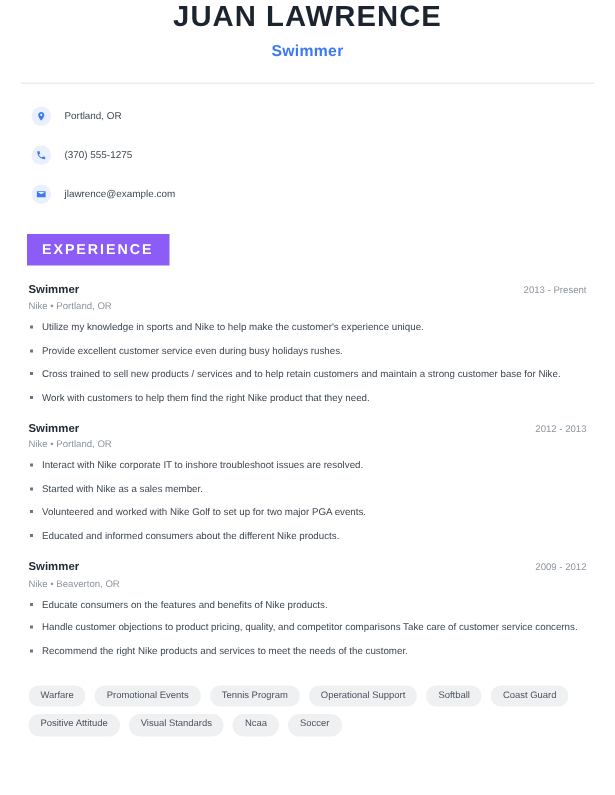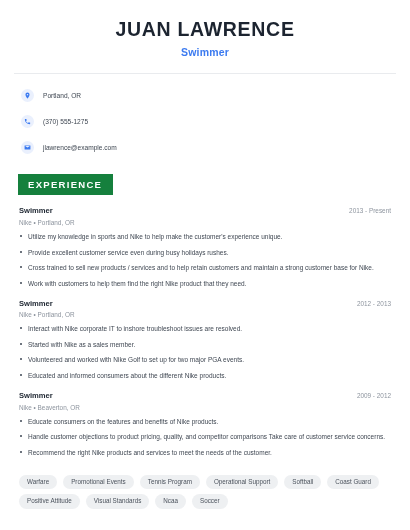--- a/index.html
+++ b/index.html
@@ -5,21 +5,21 @@
   * { box-sizing: border-box; margin: 0; padding: 0; }
   html, body {
     width: 410px; height: 530px;
     background: #ffffff;
     font-family: "Liberation Sans", sans-serif;
     overflow: hidden;
   }
   .page { width: 410px; height: 530px; padding: 0 14px; position: relative; }
 
   
-  .header { text-align: center; padding-top: 18px; }
+  .header { text-align: center; }
   .name {
     font-size: 19.5px; font-weight: bold; color: #1c2430;
     letter-spacing: 0.7px; line-height: 1.15;
   }
   .job-title {
     font-size: 10.5px; font-weight: bold; color: #3b7af0;
     margin-top: 6px; letter-spacing: 0.2px;
   }
   .divider { height: 1px; background: #e9ebee; margin: 15px 0 0 0; }
 
@@ -30,21 +30,21 @@
     width: 13px; height: 13px; border-radius: 50%;
     background: #eaf0fd; display: flex; align-items: center; justify-content: center;
     flex: 0 0 13px; margin-left: 7px;
   }
   .ico svg { width: 7px; height: 7px; display: block; }
   .contact-text { font-size: 6.6px; color: #3f4752; margin-left: 9px; }
 
   
   .section { margin-top: 18px; }
   .badge {
-    display: inline-block; background: #15803d; color: #ffffff;
+    display: inline-block; background: #8b5cf6; color: #ffffff;
     font-size: 9.5px; font-weight: bold; letter-spacing: 1.3px;
     padding: 5px 11px 5px 10px; margin-left: 4px;
   }
 
   
   .jobs { margin-top: 11px; padding: 0 5px; }
   .job { margin-bottom: 11px; }
   .job-head { display: flex; justify-content: space-between; align-items: baseline; }
   .job-role { font-size: 7.6px; font-weight: bold; color: #232b36; }
   .job-dates { font-size: 6.4px; color: #8d949e; }

